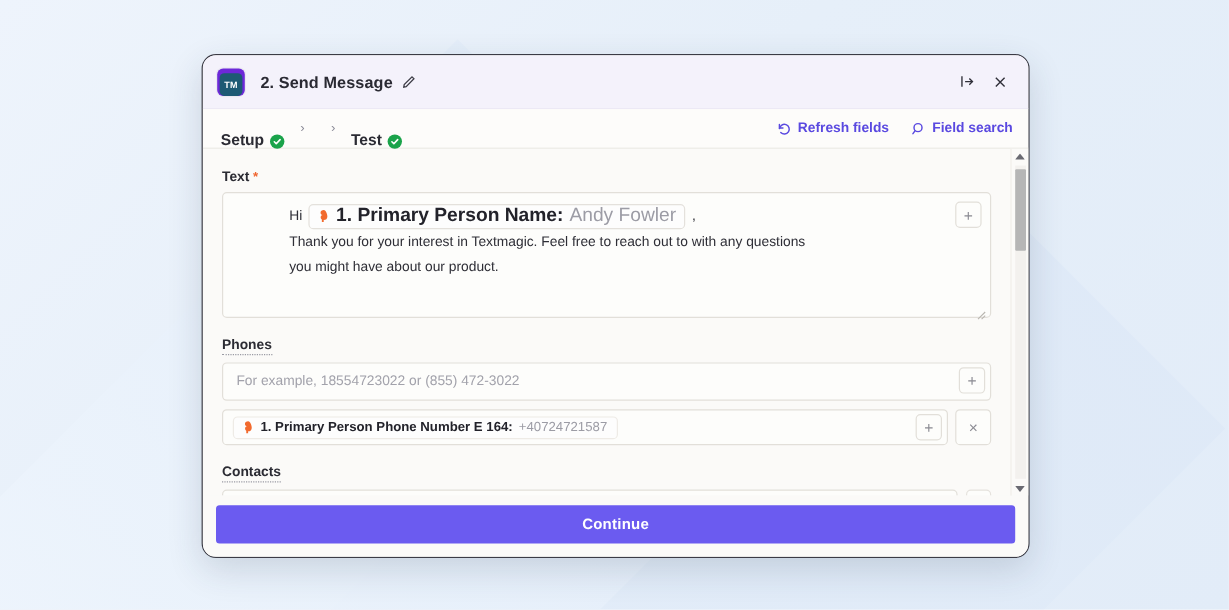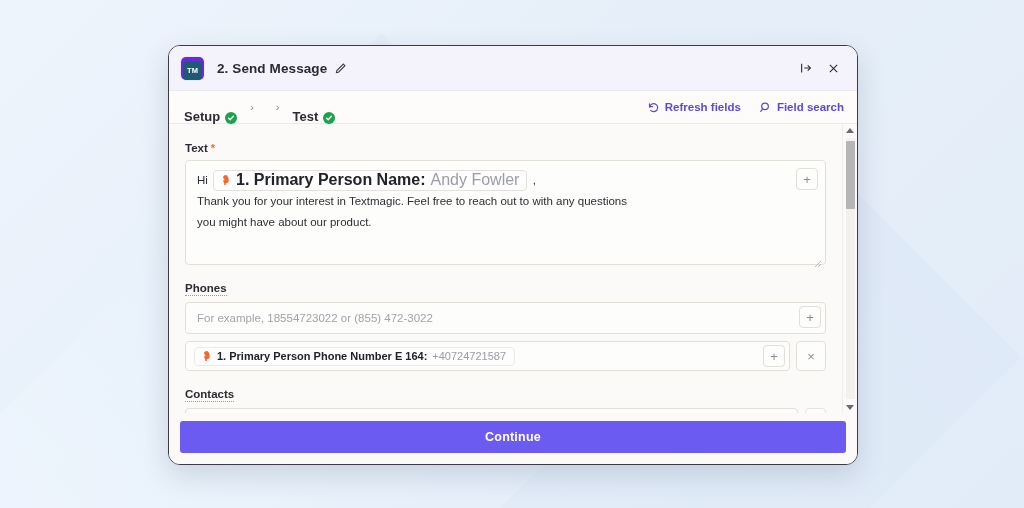--- a/index.html
+++ b/index.html
@@ -262,21 +262,21 @@
   }
 
   
   .composer {
     min-height: 84px;
     padding: 9px 34px 10px 11px;
     font-size: 11.5px;
     line-height: 21px;
     color: #2e2e36;
   }
-  .composer .line { display: block; }
+  .composer .line { display: block; margin-left: 44px; }
 
   
   .pill {
     display: inline-flex;
     align-items: center;
     gap: 5px;
     background: #fdfdfd;
     border: 1px solid #e4e1dc;
     border-radius: 4px;
     padding: 1px 7px 2px 6px;

